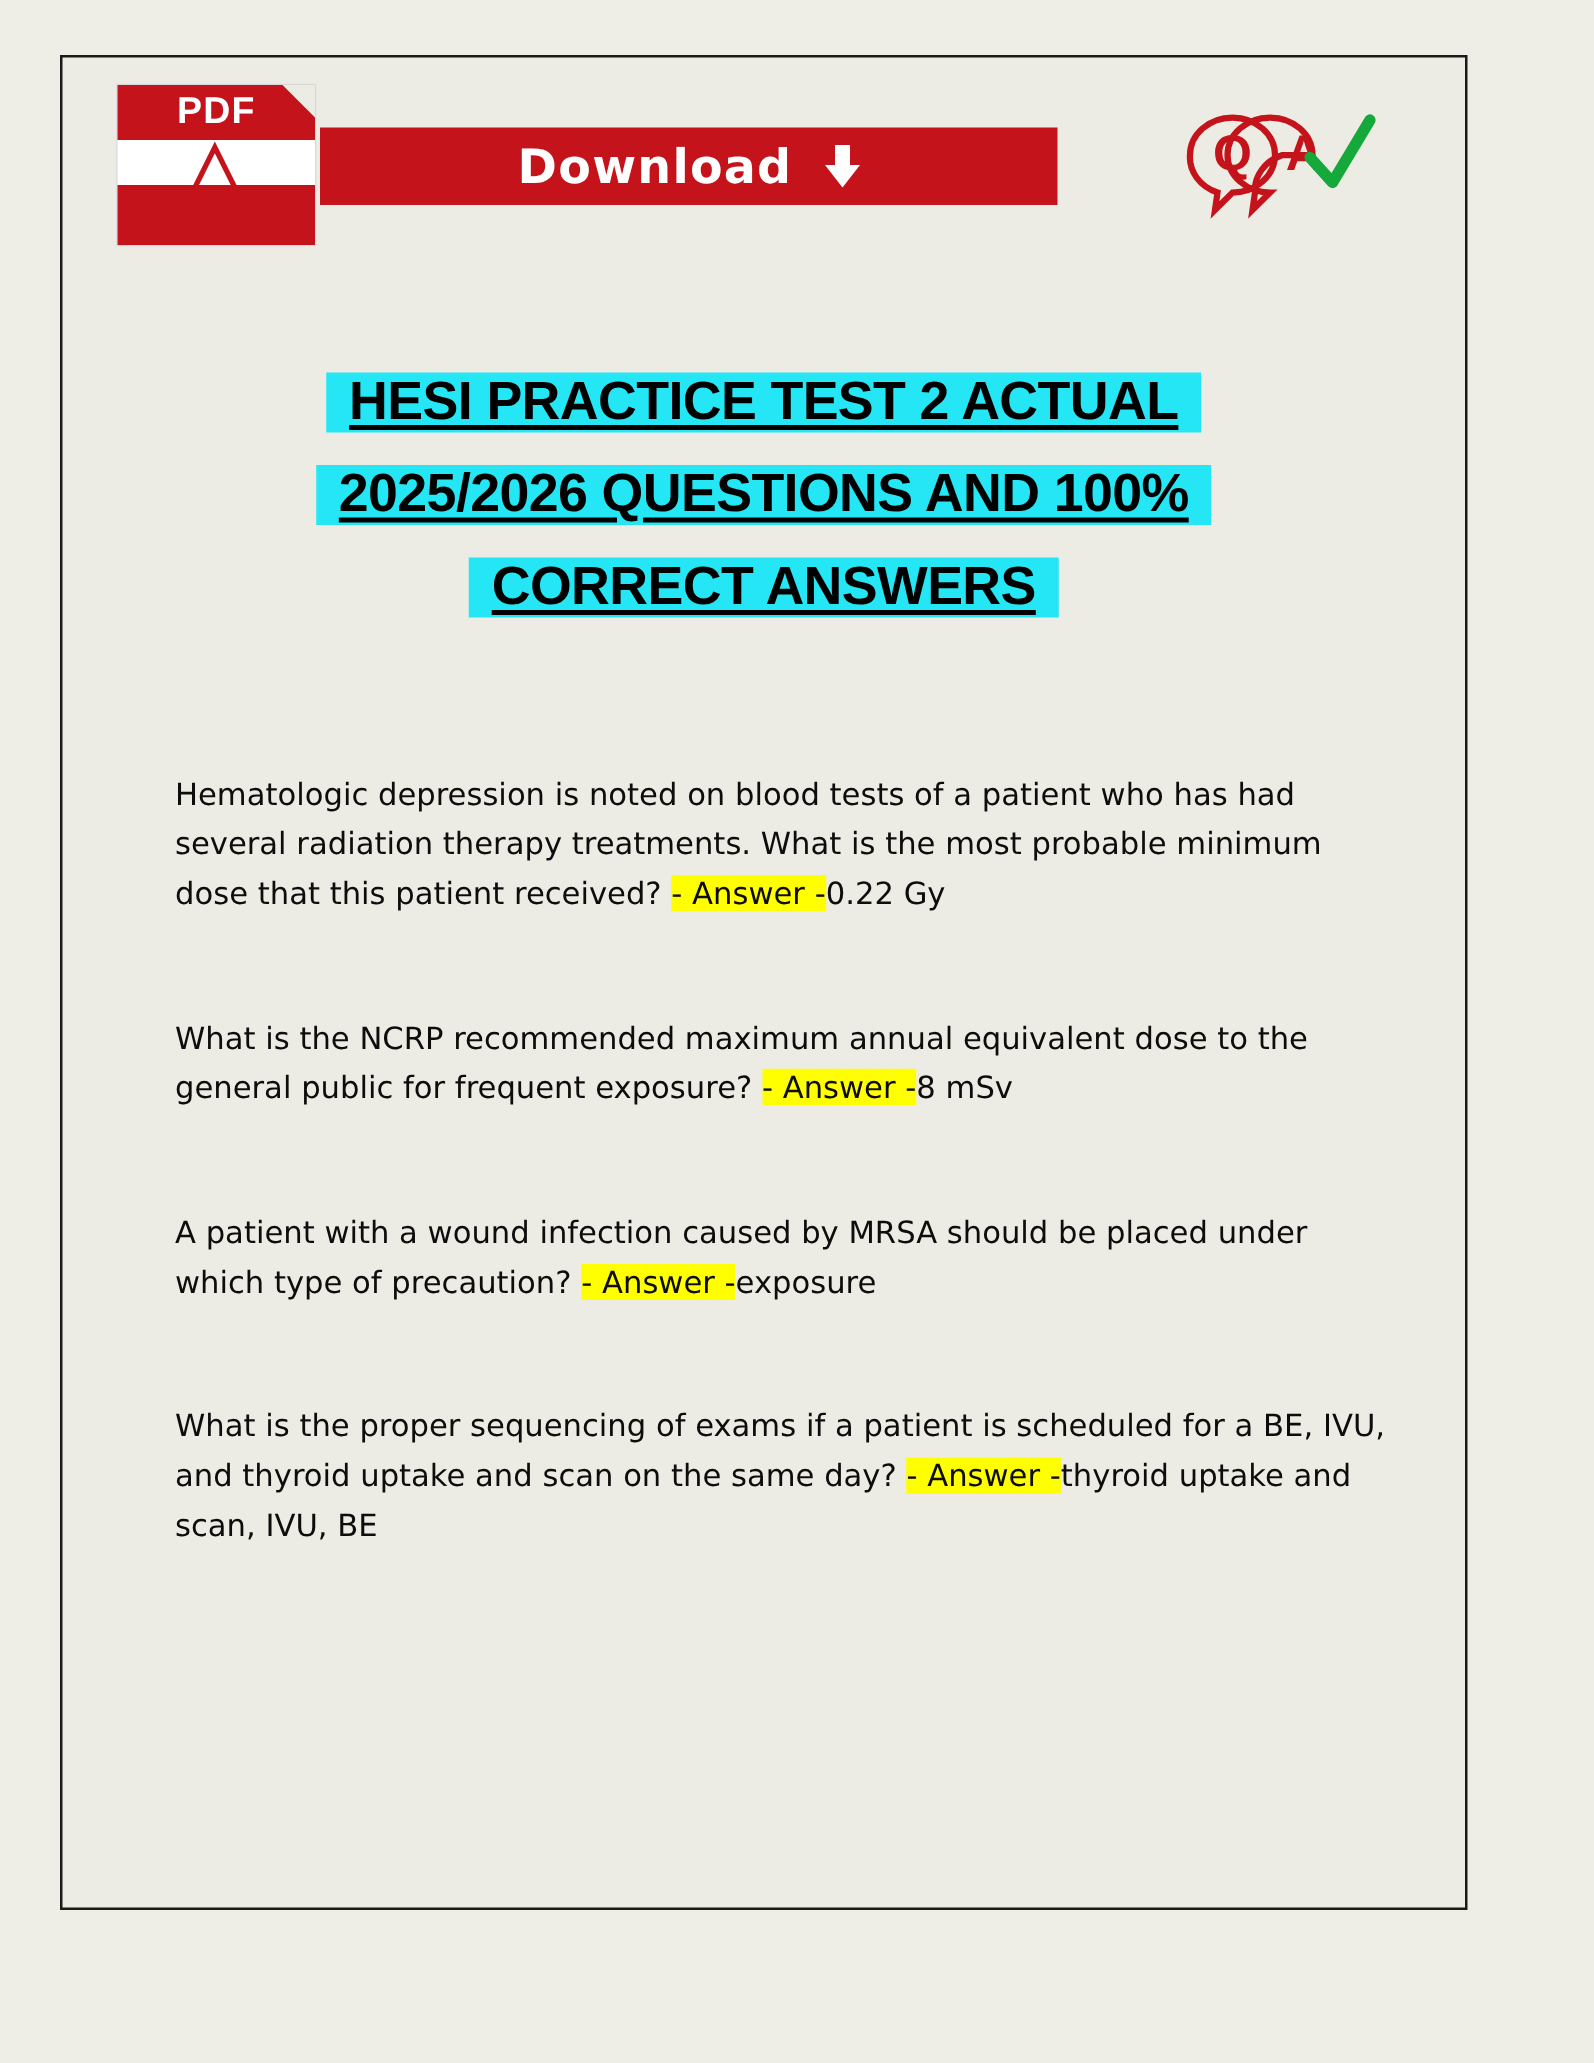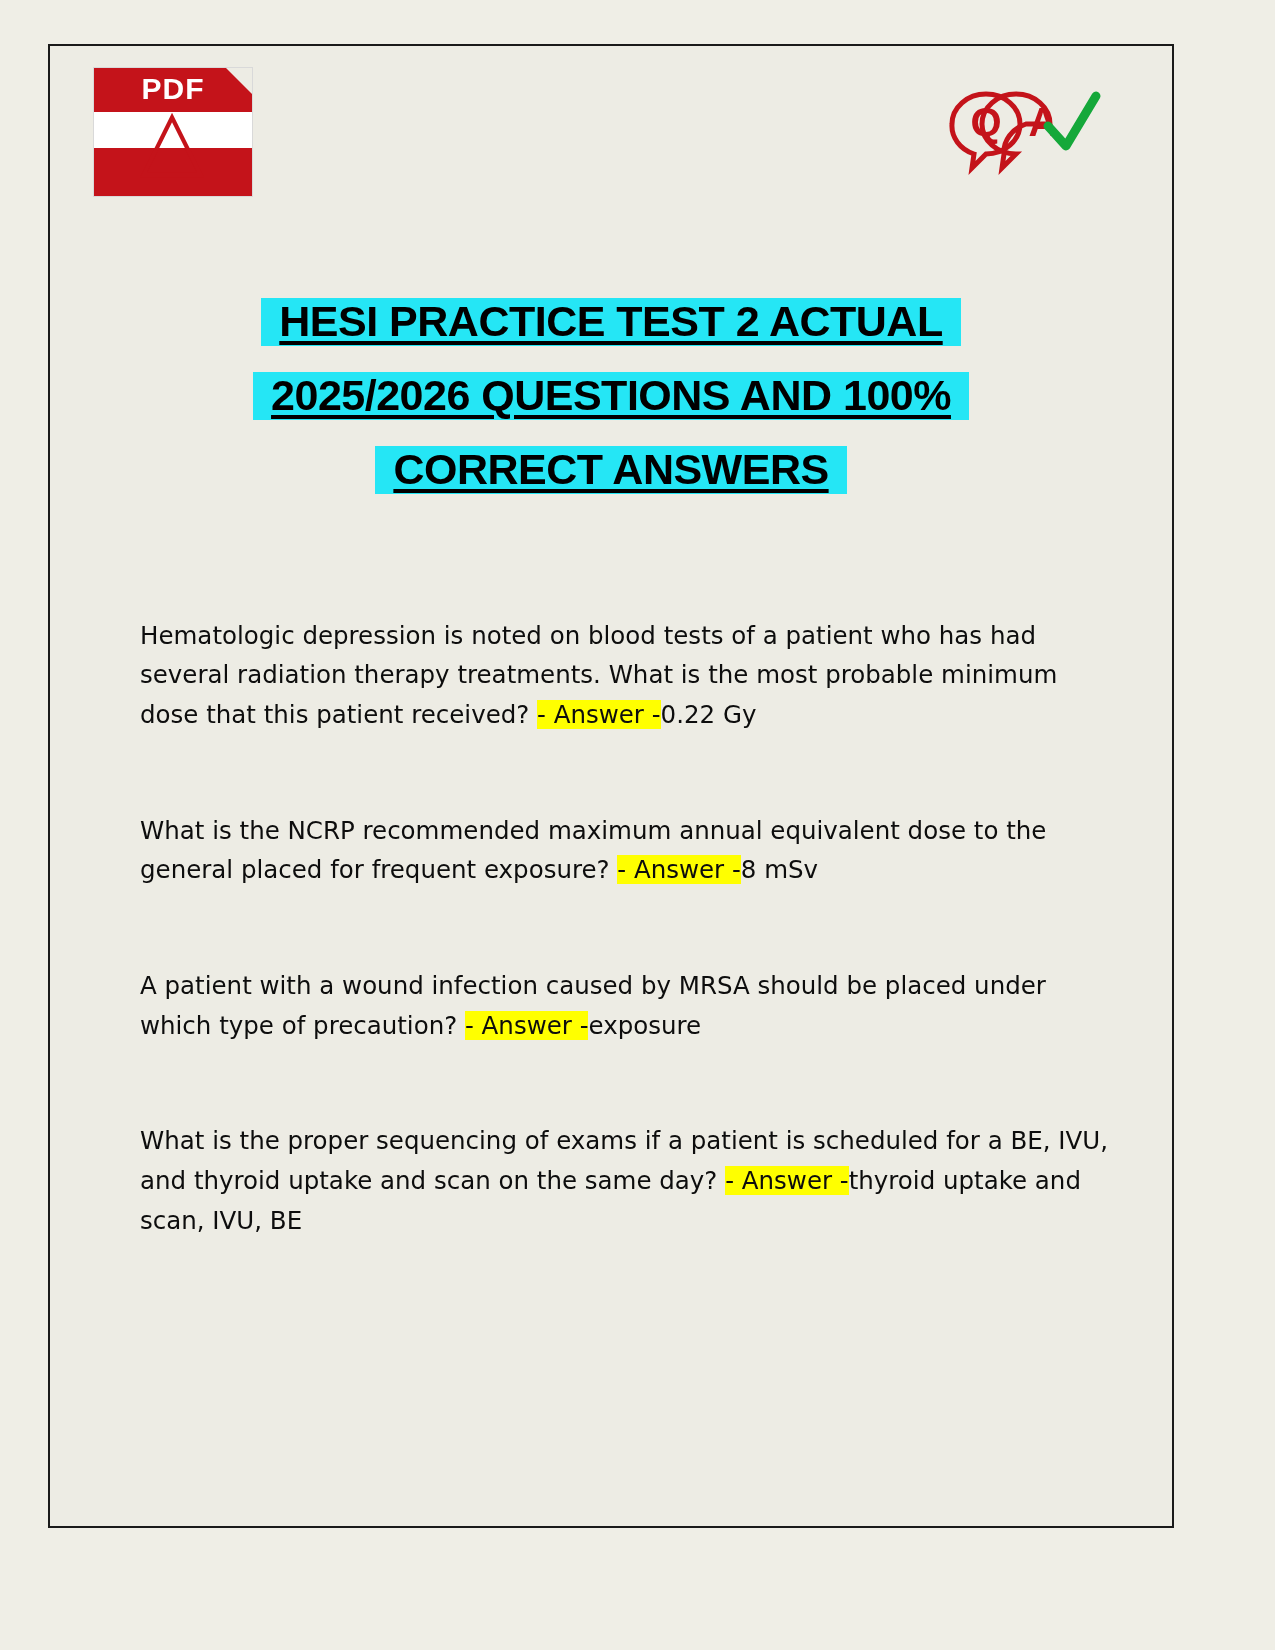--- a/index.html
+++ b/index.html
@@ -174,20 +174,27 @@
   <div class="header">
 
     <div class="pdf-icon">
       <div class="red-top"></div>
       <div class="fold"></div>
       <div class="pdf-text">PDF</div>
       <div class="red-bottom"></div>
       <div class="acro">△</div>
     </div>
 
+    <div class="download-banner">
+      <span class="dl-text">Download</span>
+      <span class="dl-arrow">
+        <span class="stem"></span>
+        <span class="head"></span>
+      </span>
+    </div>
 
     <div class="qa-badge">
       <svg width="170" height="92" viewBox="0 0 170 92">
         <path d="M8,36 a34,30 0 1,1 34,30 l-14,14 l2,-14 a34,30 0 0,1 -22,-30 z" fill="none" stroke="#c4131a" stroke-width="5"></path>
         <text x="42" y="48" font-family="Liberation Sans, sans-serif" font-size="40" font-weight="bold" fill="#c4131a" text-anchor="middle">Q</text>
         <path d="M62,36 a34,30 0 1,1 34,30 l14,14 l-2,-14 a34,30 0 0,0 -22,-30 z" fill="none" stroke="#c4131a" stroke-width="5" transform="translate(36,0) scale(-1,1) translate(-132,0)"></path>
         <text x="99" y="48" font-family="Liberation Sans, sans-serif" font-size="40" font-weight="bold" fill="#c4131a" text-anchor="middle">A</text>
         <path d="M104,38 L122,58 L152,8" fill="none" stroke="#15a83a" stroke-width="9" stroke-linecap="round" stroke-linejoin="round"></path>
       </svg>
     </div>
@@ -200,21 +207,21 @@
     <div class="title-line">CORRECT ANSWERS</div>
   </div>
 
   <div class="content">
 
     <p class="qa-item">
       <span>Hematologic depression is noted on blood tests of a patient who has had several radiation therapy treatments. What is the most probable minimum dose that this patient received? </span><span class="hl">- Answer -</span><span>0.22 Gy</span>
     </p>
 
     <p class="qa-item">
-      <span>What is the NCRP recommended maximum annual equivalent dose to the general placed for frequent exposure? </span><span class="hl">- Answer -</span><span>8 mSv</span>
+      <span>What is the NCRP recommended maximum annual equivalent dose to the general public for frequent exposure? </span><span class="hl">- Answer -</span><span>8 mSv</span>
     </p>
 
     <p class="qa-item">
       <span>A patient with a wound infection caused by MRSA should be placed under which type of precaution? </span><span class="hl">- Answer -</span><span>exposure</span>
     </p>
 
     <p class="qa-item">
       <span>What is the proper sequencing of exams if a patient is scheduled for a BE, IVU, and thyroid uptake and scan on the same day? </span><span class="hl">- Answer -</span><span>thyroid uptake and scan, IVU, BE</span>
     </p>
 

